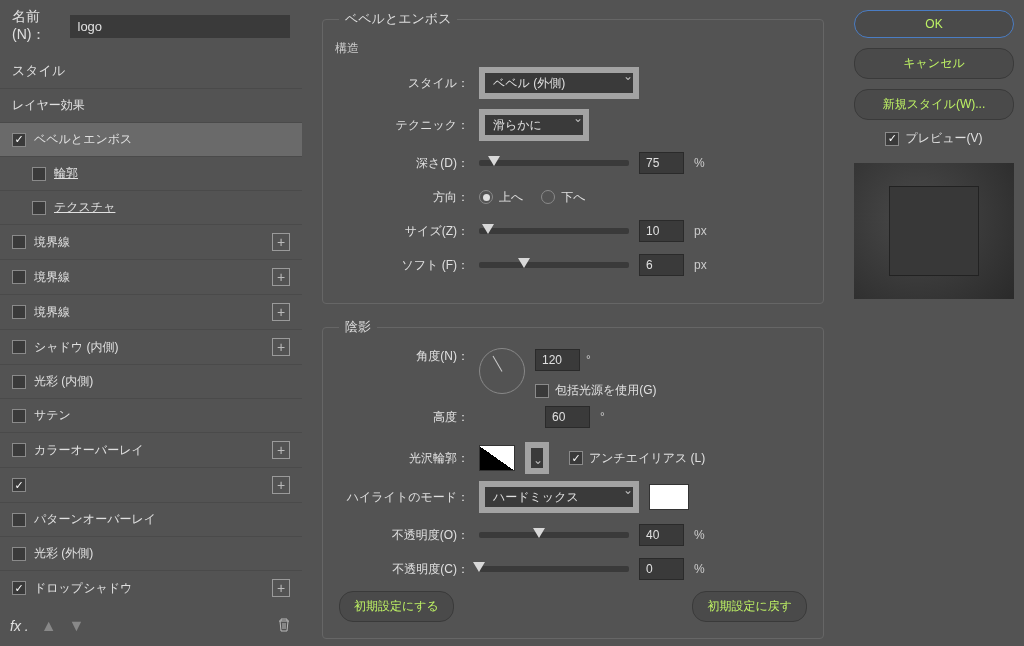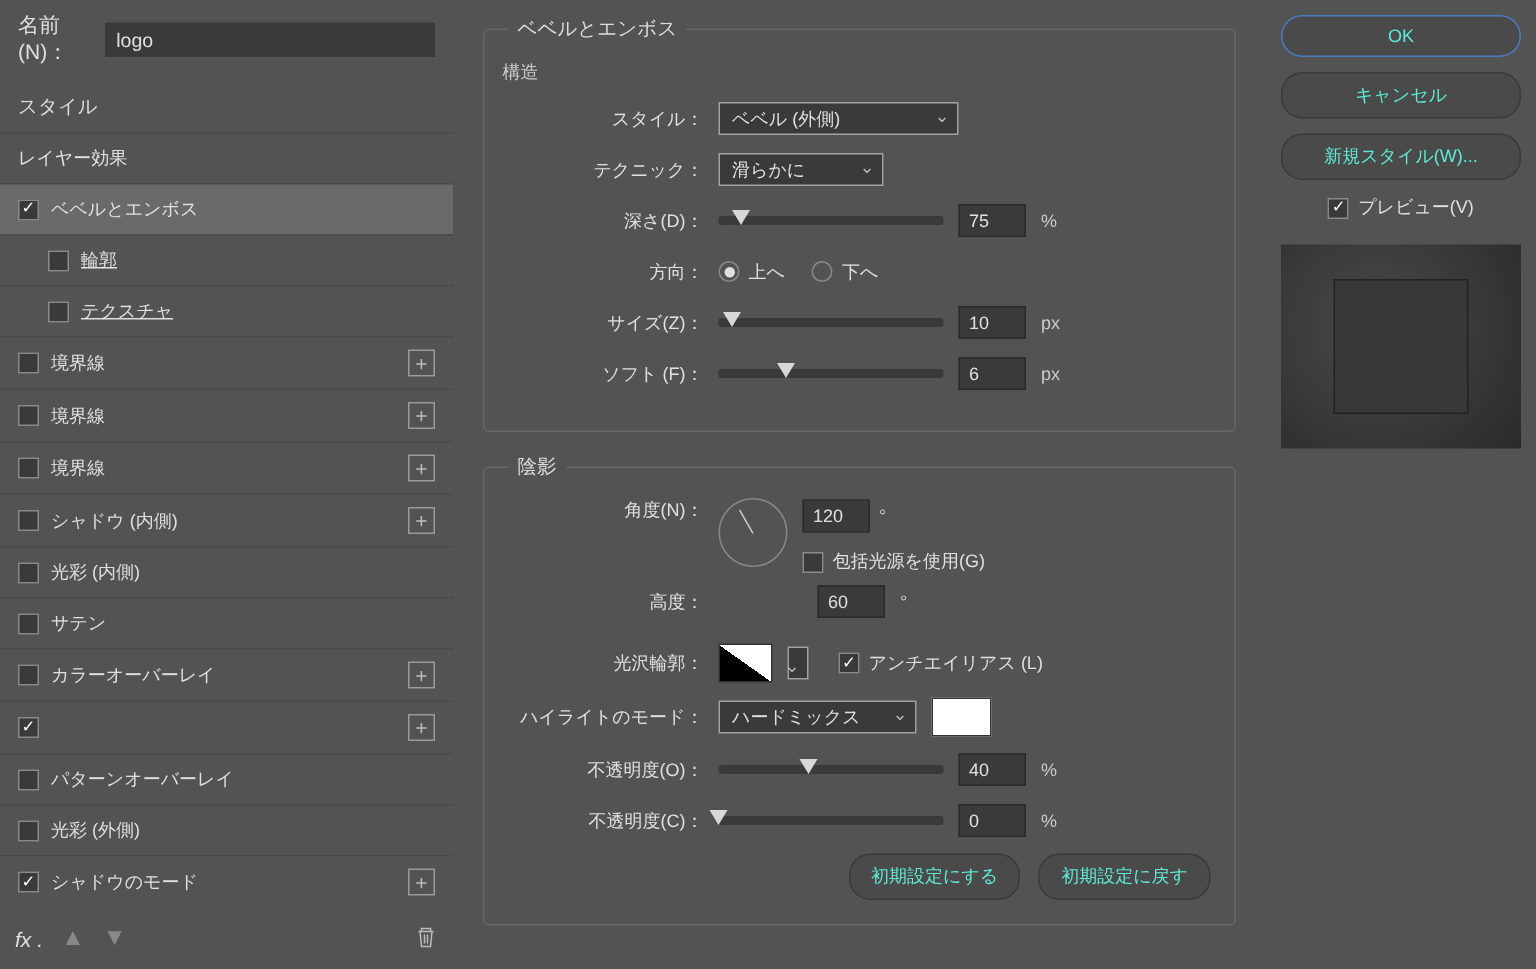--- a/index.html
+++ b/index.html
@@ -22,40 +22,40 @@
 .bottom-bar { position: absolute; bottom: 10px; left: 10px; display: flex; align-items: flex-start; gap: 12px; width: 282px; justify-content: space-between; }
 .bottom-left { display: flex; align-items: center; gap: 12px; }
 .fx-label { font-style: italic; font-size: 14px; }
 .arrow-icon { font-size: 16px; color: #888; cursor: pointer; }
 .trash-icon { cursor: pointer; color: #bbb; }
 fieldset { border: 1px solid #666; border-radius: 4px; padding: 12px 16px 16px; margin-bottom: 14px; }
 legend { padding: 0 6px; font-size: 13px; color: #ddd; }
 .sublegend { font-size: 12px; color: #ccc; margin-bottom: 10px; margin-left: -4px; }
 .form-row { display: flex; align-items: center; gap: 10px; margin-bottom: 10px; min-height: 24px; }
 .form-row > label { width: 130px; text-align: right; font-size: 12px; }
-.select { background: #3a3a3a; border: 1px solid #a3a3a3; color: #e0e0e0; padding: 3px 22px 3px 8px; font-size: 12px; appearance: none; position: relative; cursor: pointer; }
+.select { background: #3a3a3a; border: 6px solid #a3a3a3; color: #e0e0e0; padding: 3px 22px 3px 8px; font-size: 12px; appearance: none; position: relative; cursor: pointer; }
 .select-wrap { position: relative; display: inline-block; }
 .select-wrap::after { content: "⌄"; position: absolute; right: 6px; top: 2px; pointer-events: none; color: #bbb; font-size: 12px; }
 .slider-row { display: flex; align-items: center; gap: 10px; flex: 1; }
 .slider { position: relative; width: 150px; height: 6px; background: #3a3a3a; border-radius: 2px; }
 .slider-thumb { position: absolute; top: -4px; width: 0; height: 0; border-left: 6px solid transparent; border-right: 6px solid transparent; border-top: 10px solid #d8d8d8; transform: translateX(-6px); }
 .num-input { background: #3a3a3a; border: 1px solid #2a2a2a; color: #e0e0e0; width: 45px; padding: 3px 6px; font-size: 12px; text-align: left; }
 .unit { font-size: 12px; color: #ccc; }
 .radio-group { display: flex; gap: 18px; align-items: center; justify-content: center; }
 .radio-item { display: flex; align-items: center; gap: 6px; cursor: pointer; }
 .radio { width: 14px; height: 14px; border: 1px solid #8a8a8a; border-radius: 50%; display: inline-flex; align-items: center; justify-content: center; }
 .radio.checked::after { content: ""; width: 7px; height: 7px; background: #e0e0e0; border-radius: 50%; }
 .angle-dial { width: 46px; height: 46px; border: 1px solid #888; border-radius: 50%; position: relative; }
 .angle-line { position: absolute; width: 18px; height: 1px; background: #ccc; top: 50%; left: 50%; transform-origin: left center; }
 .contour-swatch { width: 36px; height: 26px; border: 1px solid #333; background: linear-gradient(to top right, #000 0%, #000 49%, #fff 49%, #fff 100%); cursor: pointer; }
 .color-swatch { width: 40px; height: 26px; border: 1px solid #333; cursor: pointer; }
-.btn { background: #4a4a4a; border: 1px solid #3a3a3a; color: #5eead4; padding: 6px 14px; border-radius: 14px; cursor: pointer; font-size: 12px; }
+.btn { background: #4a4a4a; border: 1px solid #3a3a3a; color: #bef264; padding: 6px 14px; border-radius: 14px; cursor: pointer; font-size: 12px; }
 .btn.primary { border: 1px solid #4a7dc4; width: 160px; }
 .btn.secondary { width: 160px; }
-.btn-row { display: flex; gap: 12px; justify-content: flex-end; margin-top: 4px; }
+.btn-row { display: flex; gap: 12px; justify-content: space-between; margin-top: 4px; }
 .preview-row { display: flex; align-items: center; gap: 6px; }
 .preview-box { width: 160px; height: 136px; background: radial-gradient(circle at 40% 40%, #4a4a4a, #2a2a2a); margin-top: 6px; display: flex; align-items: center; justify-content: center; }
 .preview-inner { width: 90px; height: 90px; background: #383838; border: 1px solid #222; }
 .angle-row { display: flex; align-items: flex-start; gap: 10px; }
 .angle-inputs { display: flex; flex-direction: column; gap: 10px; }
 .angle-inputs .form-row { margin-bottom: 0; }
 .inline-check { display: flex; align-items: center; gap: 6px; }
 </style>
 </head>
 <body>
@@ -152,21 +152,21 @@
         </div>
         <div class="style-item">
           <div class="style-item-left">
             <span class="checkbox"></span>
             <span>光彩 (外側)</span>
           </div>
         </div>
         <div class="style-item">
           <div class="style-item-left">
             <span class="checkbox checked"></span>
-            <span>シャドウのモード</span>
+            <span>ドロップシャドウ</span>
           </div>
           <span class="add-icon">+</span>
         </div>
       </div>
     <div class="bottom-bar">
       <div class="bottom-left">
         <span class="fx-label"><span>fx</span> .</span>
         <span class="arrow-icon">▲</span>
         <span class="arrow-icon">▼</span>
       </div>
@@ -267,21 +267,21 @@
         <div class="contour-swatch"></div>
         <div class="select-wrap"><span class="select" style="width:16px;padding:3px 6px"></span></div>
         <div class="inline-check" style="margin-left:10px">
           <span class="checkbox checked"></span>
           <span>アンチエイリアス (L)</span>
         </div>
       </div>
 
       <div class="form-row">
         <label>ハイライトのモード：</label>
-        <div class="select-wrap"><select class="select" style="width:132px"><option>ハードミックス</option></select></div>
+        <div class="select-wrap"><select class="select" style="width:160px"><option>ハードミックス</option></select></div>
         <div class="color-swatch" style="background:#ffffff"></div>
       </div>
       <div class="form-row">
         <label>不透明度(O)：</label>
         <div class="slider-row">
           <div class="slider">
               <div class="slider-thumb" style="left:40%"></div>
             </div>
           <input class="num-input" value="40" style="">
           <span class="unit">%</span>

